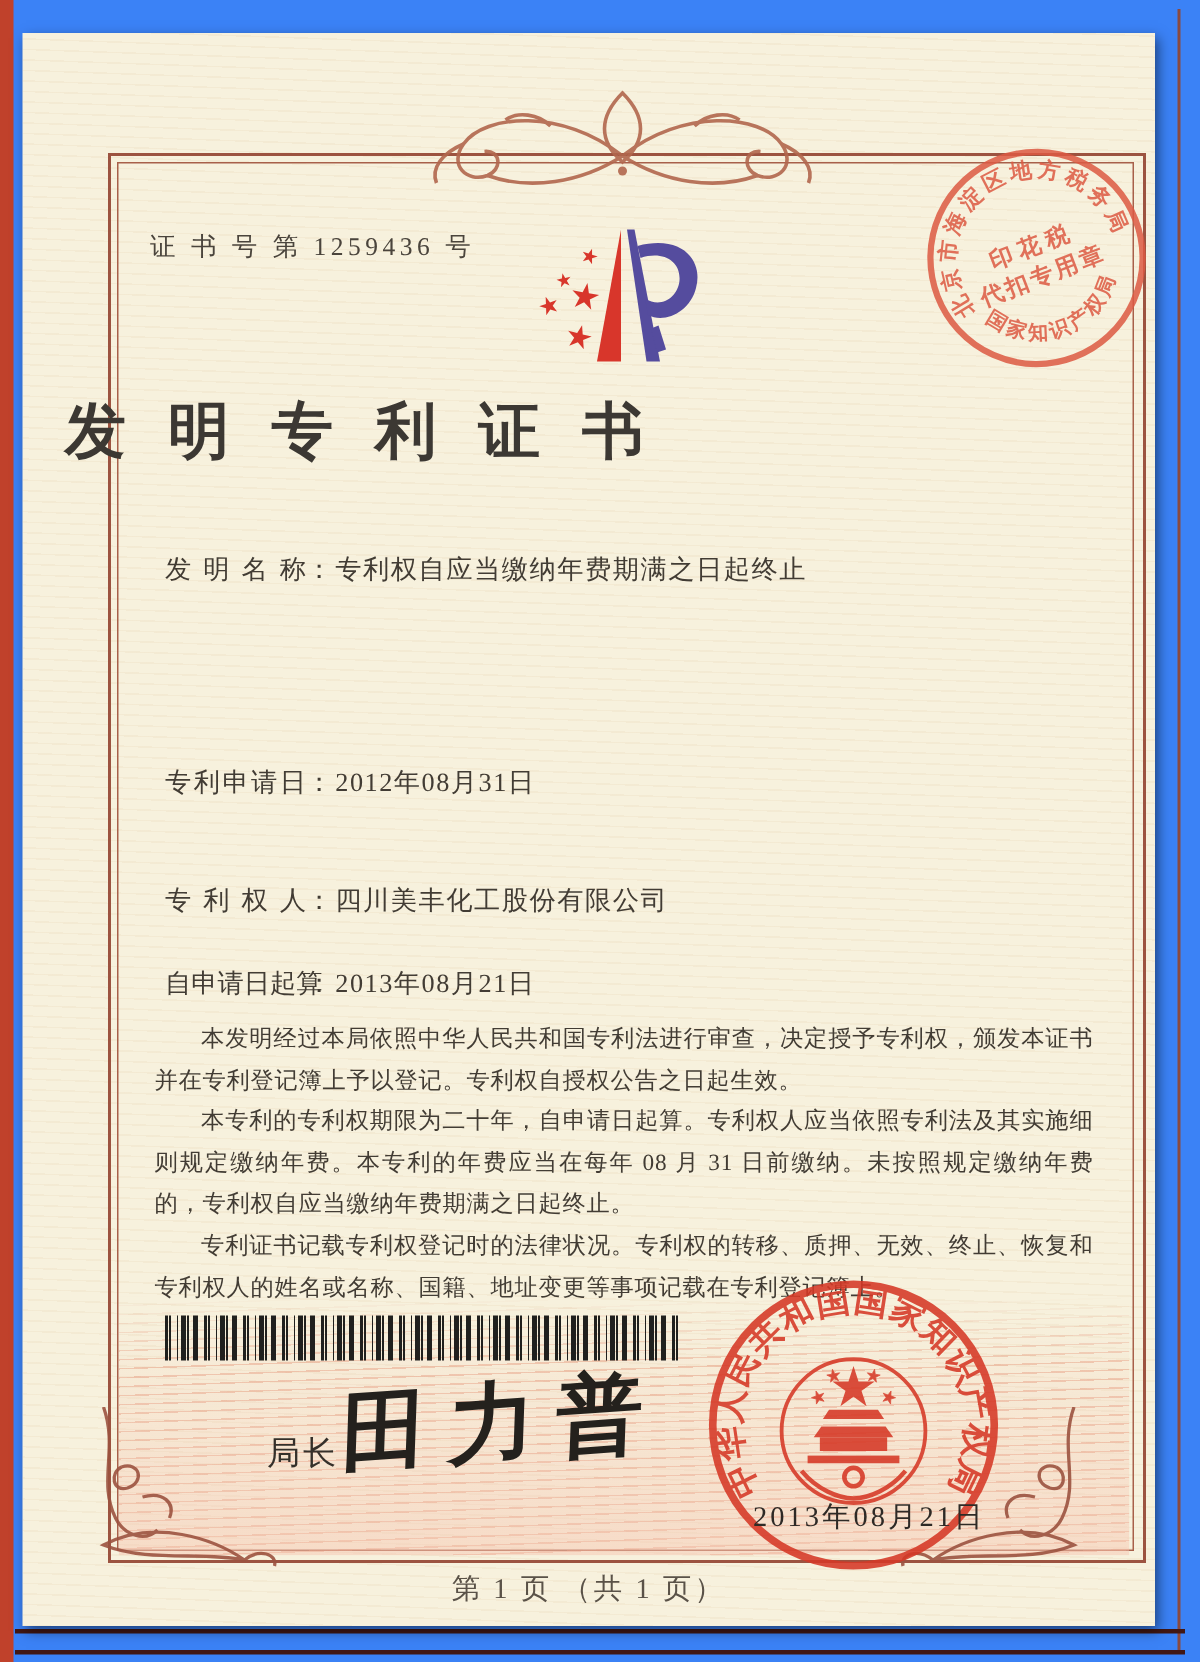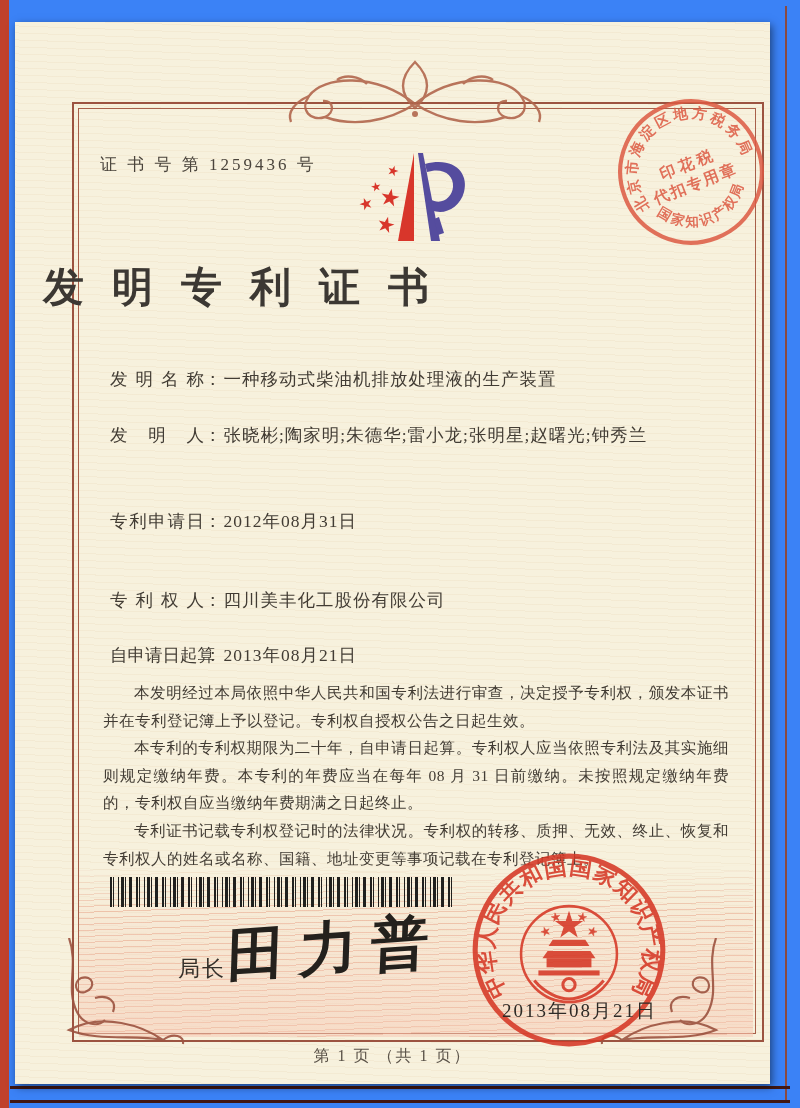--- a/index.html
+++ b/index.html
@@ -55,21 +55,21 @@
       #20201e 19px 22px, transparent 22px 26px);
   }
   .sig-label{position:absolute;left:163px;top:932px;font-size:22px;letter-spacing:2px;color:#35302a;
     font-family:"Liberation Sans","DejaVu Sans",sans-serif;}
   .sig-name{position:absolute;left:212px;top:888px;font-size:58px;font-weight:700;color:#24211d;
     letter-spacing:14px;transform:rotate(-4deg) skewX(-6deg);}
   .seal{position:absolute;left:452px;top:826px;width:204px;height:204px;opacity:.88;z-index:4;}
   .seal-date{position:absolute;left:487px;top:976px;font-size:19px;letter-spacing:2px;
     color:#2e2a26;z-index:5;}
   .footer{position:absolute;left:0;right:0;top:1024px;text-align:center;
-    font-size:16px;letter-spacing:2px;color:#5a5248;}
+    font-size:19px;letter-spacing:2px;color:#5a5248;}
   .ornament-top{position:absolute;left:252px;top:28px;width:296px;height:86px;}
   .ornament-corner{position:absolute;width:160px;height:110px;}
   .oc-left{left:36px;top:916px;}
   .oc-right{right:36px;top:916px;transform:scaleX(-1);}
 </style>
 </head>
 <body>
 
 <div class="stage">
   <div class="cover-sliver"></div>
@@ -151,24 +151,21 @@
       <text font-size="13" fill="#dd5a43" letter-spacing="2" font-weight="700">
         <textPath href="#txbot" startOffset="0">国家知识产权局</textPath>
       </text>
       <text x="75" y="72" text-anchor="middle" font-size="15" letter-spacing="4" fill="#dd5a43" font-weight="700">印花税</text>
       <text x="75" y="92" text-anchor="middle" font-size="15" letter-spacing="2" fill="#dd5a43" font-weight="700">代扣专用章</text>
     </svg>
 
     <div class="doc-title">发明专利证书</div>
 
     <div class="field-row" style="top:345px">
-      <span class="field-label">发明名称</span><span class="field-colon">：</span><span class="field-value">一种移动式柴油机排放处理液的生产装置</span>
-    </div>
-    <div class="field-row" style="top:401px">
-      <span class="field-label">发明人</span><span class="field-colon">：</span><span class="field-value">张晓彬;陶家明;朱德华;雷小龙;张明星;赵曙光;钟秀兰</span>
+      <span class="field-label">发明名称</span><span class="field-colon">：</span><span class="field-value">专利权自应当缴纳年费期满之日起终止</span>
     </div>
     <div class="field-row" style="top:487px">
       <span class="field-label">专利申请日</span><span class="field-colon">：</span><span class="field-value">2012年08月31日</span>
     </div>
     <div class="field-row" style="top:566px">
       <span class="field-label">专利权人</span><span class="field-colon">：</span><span class="field-value">四川美丰化工股份有限公司</span>
     </div>
     <div class="field-row" style="top:621px">
       <span class="field-label">自申请日起算</span><span class="field-colon">：</span><span class="field-value">2013年08月21日</span>
     </div>

